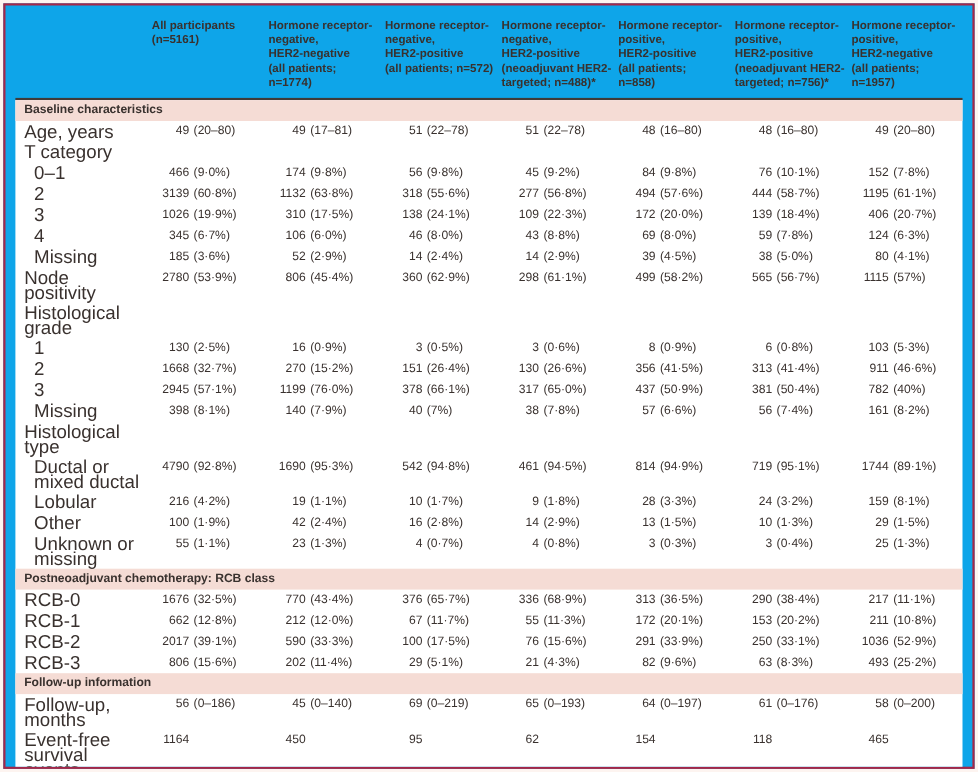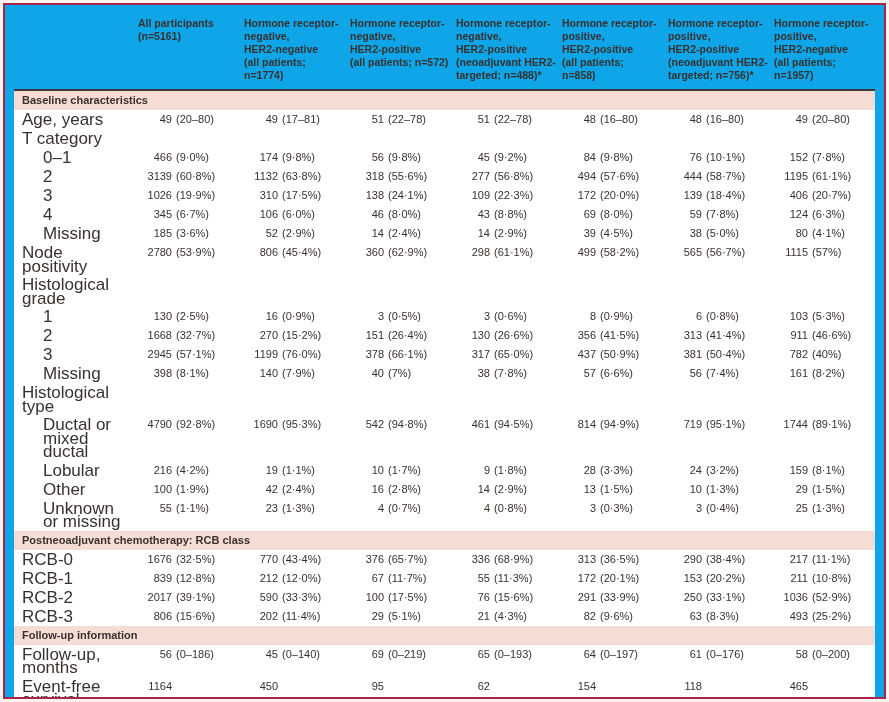--- a/index.html
+++ b/index.html
@@ -42,21 +42,21 @@
     grid-template-columns:119px repeat(7, 1fr);
     column-gap:5px;
     min-height:19px;
     align-items:start;
   }
   .label-cell {
     font-size:17px;
     line-height:13.5px;
     padding:3px 2px 2px 8px;
   }
-  .label-cell.indent { padding-left:17px;margin-left:12px; }
+  .label-cell.indent { padding-left:17px; }
   .value-cell {
     display:flex;
     font-size:11px;
     line-height:13.5px;
     padding-top:3px;
   }
   .value-num { width:34px; text-align:right; white-space:nowrap; }
   .value-paren { margin-left:4px; white-space:nowrap; }
   .footnote {
     font-size:10.5px;
@@ -628,21 +628,21 @@
           <span class="value-paren">(38·4%)</span>
         </div>
         <div class="value-cell">
           <span class="value-num">217</span>
           <span class="value-paren">(11·1%)</span>
         </div>
       </div>
       <div class="row">
         <div class="label-cell">RCB-1</div>
         <div class="value-cell">
-          <span class="value-num">839</span>
+          <span class="value-num">662</span>
           <span class="value-paren">(12·8%)</span>
         </div>
         <div class="value-cell">
           <span class="value-num">212</span>
           <span class="value-paren">(12·0%)</span>
         </div>
         <div class="value-cell">
           <span class="value-num">67</span>
           <span class="value-paren">(11·7%)</span>
         </div>

